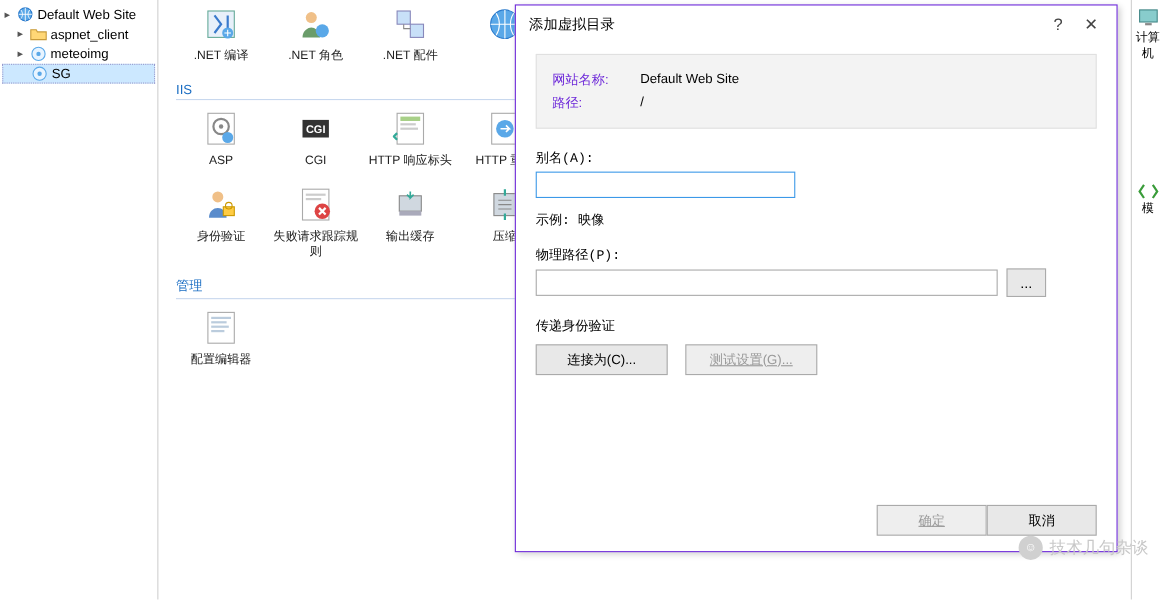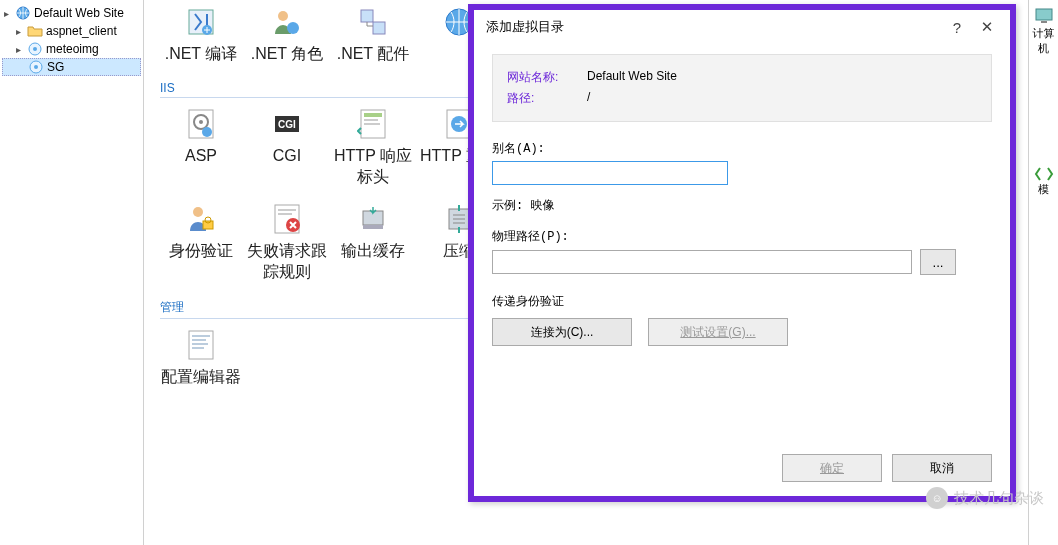--- a/index.html
+++ b/index.html
@@ -10,49 +10,49 @@
 .tree-item { display: flex; align-items: center; height: 18px; padding: 1px 2px; cursor: pointer; white-space: nowrap; }
 .tree-item.selected { background: #cce8ff; border: 1px dotted #99c; }
 .tree-icon { width: 16px; height: 16px; margin-right: 3px; display: inline-flex; align-items: center; justify-content: center; }
 .tree-exp { width: 11px; color: #555; font-size: 10px; }
 
 
 .main { position: absolute; left: 150px; top: 0; right: 0; height: 545px; background: #fff; }
 .icon-grid { display: flex; flex-wrap: wrap; align-items: flex-start; padding: 0 8px; }
 .icon-item { width: 86px; text-align: center; margin: 4px 0 10px 0; }
 .icon-item .icon-box { width: 36px; height: 36px; margin: 0 auto 4px auto; display: flex; align-items: center; justify-content: center; }
-.icon-item .label { font-size: 16px; color: #222; line-height: 1.3; }
+.icon-item .label { font-size: 11px; color: #222; line-height: 1.3; }
 
 .section-head { color: #1a6dc3; font-size: 12px; margin: 6px 10px 4px 10px; padding-bottom: 2px; border-bottom: 1px solid #c8d8ee; width: 850px; }
 
 
 .right-strip { position: absolute; right: 0; top: 0; width: 30px; height: 545px; border-left: 1px solid #d0d0d0; text-align: center; font-size: 11px; }
 .right-strip .ritem { margin-top: 6px; }
 
 
-.dialog { position: absolute; left: 468px; top: 4px; width: 548px; height: 498px; background: #fff; border: 6px solid #6d28d9; box-shadow: 2px 2px 6px rgba(0,0,0,0.2); }
+.dialog { position: absolute; left: 468px; top: 4px; width: 548px; height: 498px; background: #fff; border: 1px solid #6d28d9; box-shadow: 2px 2px 6px rgba(0,0,0,0.2); }
 .dlg-title { height: 34px; display: flex; align-items: center; padding: 0 8px 0 12px; font-size: 13px; }
 .dlg-title .spacer { flex: 1; }
 .dlg-title .btn { width: 30px; text-align: center; font-size: 15px; cursor: pointer; color: #444; }
 
 .dlg-body { padding: 10px 18px; font-size: 12px; }
 .info-box { background: #f3f3f3; border: 1px solid #e0e0e0; padding: 10px 14px; margin-bottom: 18px; }
 .info-row { display: flex; margin: 4px 0; }
 .info-row .ilabel { width: 80px; color: #6d28d9; }
 .field-label { margin: 6px 0 4px 0; color: #000000; font-family: Liberation Mono, monospace; }
 .txt { width: 236px; height: 24px; border: 1px solid #3c99e8; padding: 2px 4px; font-size: 12px; }
 .txt.plain { border: 1px solid #aaa; width: 420px; }
 .pathrow { display: flex; align-items: center; gap: 8px; }
 .browse-btn { width: 36px; height: 26px; border: 1px solid #aaa; background: #e8e8e8; cursor: pointer; }
 .group-label { margin-top: 18px; margin-bottom: 8px; }
 .btn-row { display: flex; gap: 16px; }
-.btn-std { width: 140px; height: 28px; border: 1px solid #aaa; background: #e8e8e8; cursor: pointer; font-size: 12px; }
+.btn-std { width: 120px; height: 28px; border: 1px solid #aaa; background: #e8e8e8; cursor: pointer; font-size: 12px; }
 .btn-std:disabled { color: #999; background: #eee; text-decoration: underline; }
 
-.dlg-foot { position: absolute; bottom: 14px; right: 18px; display: flex; gap: 10px; }
+.dlg-foot { position: absolute; bottom: 14px; right: 18px; display: flex; gap: 0; }
 .dlg-foot .btn-std { width: 100px; }
 
 
 .watermark { position: absolute; right: 14px; bottom: 36px; color: #c8c8c8; font-size: 15px; display: flex; align-items: center; gap: 6px; }
 .watermark .wmicon { width: 22px; height: 22px; border-radius: 50%; background: #d0d0d0; display: flex; align-items: center; justify-content: center; font-size: 11px; color: #fff; }
 
 svg { display: block; }
 </style>
 </head>
 <body>

